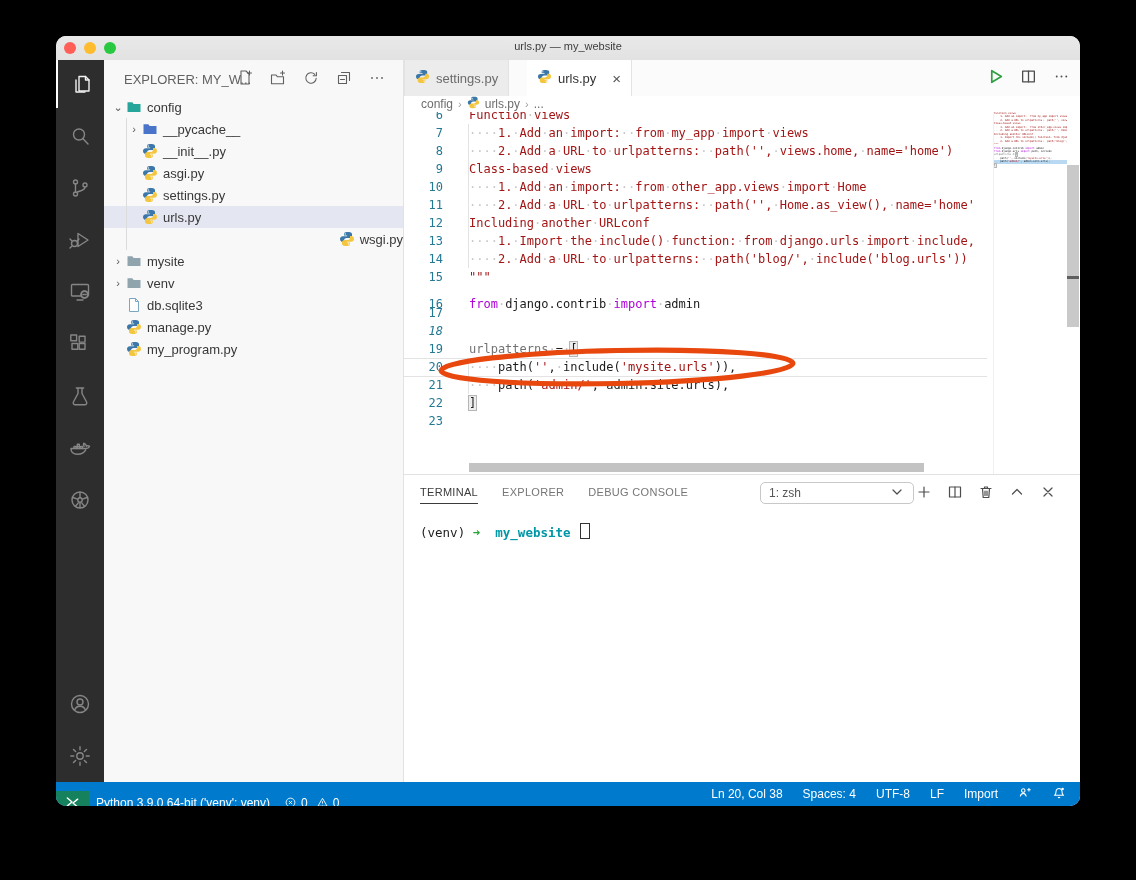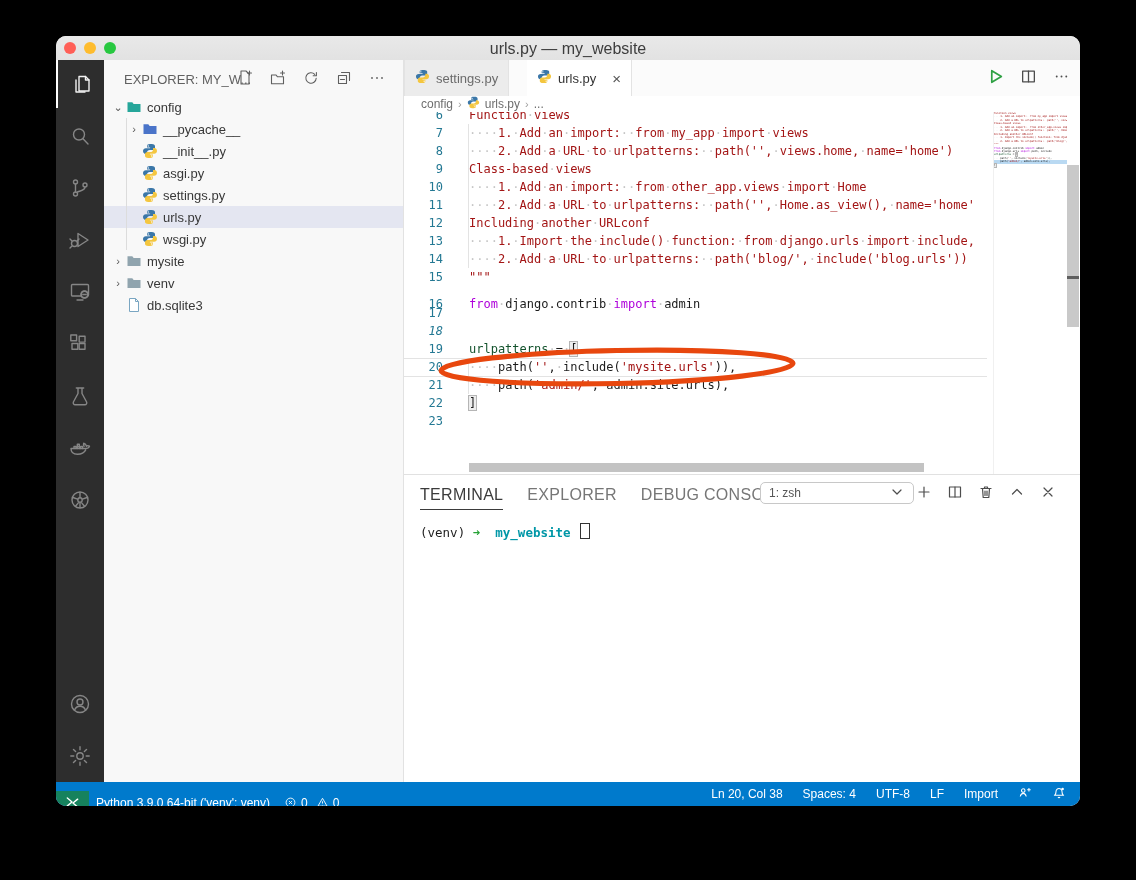--- a/index.html
+++ b/index.html
@@ -4,21 +4,21 @@
 <style>
   html,body{margin:0;padding:0;background:#000;}
   .stage{position:relative;width:1136px;height:880px;background:#000;overflow:hidden;
          font-family:"Liberation Sans",sans-serif;-webkit-font-smoothing:antialiased;}
   .window{position:absolute;left:56px;top:36px;width:1024px;height:770px;background:#fff;
           border-radius:10px;overflow:hidden;box-shadow:0 22px 70px rgba(0,0,0,.6);}
   
   .titlebar{position:absolute;left:0;top:0;width:1024px;height:24px;
             background:linear-gradient(#e9e9e9,#e2e2e2);border-bottom:1px solid #cfcfcf;}
   .tl{position:absolute;top:6px;width:12px;height:12px;border-radius:50%;}
-  .title-text{position:absolute;left:0;right:0;top:4px;text-align:center;font-size:16px;color:#3d3d3d;}
+  .title-text{position:absolute;left:0;right:0;top:4px;text-align:center;font-size:11px;color:#3d3d3d;}
   
   .activitybar{position:absolute;left:0;top:24px;width:48px;height:722px;background:#2d2d2d;}
   .ab-item{position:absolute;left:0;width:48px;height:48px;display:flex;align-items:center;justify-content:center;}
   .ab-item svg{width:24px;height:24px;stroke:#868686;fill:none;stroke-width:1.4;stroke-linecap:round;stroke-linejoin:round;}
   .ab-item.active{border-left:2px solid #fff;}
   .ab-item.active svg{stroke:#f2f2f2;}
   
   .sidebar{position:absolute;left:48px;top:24px;width:300px;height:722px;background:#f8f8f8;border-right:1px solid #e2e2e2;box-sizing:border-box;}
   .sb-header{position:absolute;left:0;top:0;width:100%;height:36px;}
   .sb-title{position:absolute;left:20px;top:12px;font-size:13px;color:#616161;}
@@ -45,36 +45,36 @@
   .breadcrumb{position:absolute;left:0;top:36px;width:676px;height:16px;display:flex;align-items:center;
               font-size:12px;color:#6e6e6e;padding-left:17px;box-sizing:border-box;gap:5px;}
   .breadcrumb .sep{color:#9d9d9d;font-size:11px;}
   .breadcrumb .pyicon svg{width:13px;height:13px;}
   
   .editor{position:absolute;left:0;top:52px;width:676px;height:363px;background:#fff;overflow:hidden;border-bottom:1px solid #e1e1e1;box-sizing:border-box;}
   .codearea{position:absolute;left:0;top:0;width:583px;height:363px;overflow:hidden;}
   .cl{position:absolute;left:0;width:583px;height:18px;font:12px "DejaVu Sans Mono",monospace;line-height:18px;white-space:pre;}
   .gut{position:absolute;left:0;top:0;width:39px;text-align:right;color:#237893;}
   .codetxt{position:absolute;left:65px;top:0;}
-  .tk-s{color:#a31515}.tk-k{color:#af00db}.tk-v{color:#14532d}.tk-d{color:#1c1c1c}
+  .tk-s{color:#a31515}.tk-k{color:#af00db}.tk-v{color:#737373}.tk-d{color:#1c1c1c}
   .ws{color:#c6c6c6}
   .tk-b{color:#1c1c1c;background:#ededed;box-shadow:0 0 0 1px #b5b5b5;}
   .curline{position:absolute;left:0;width:583px;height:1px;background:#e3e3e3;}
   .indent-guide{position:absolute;width:1px;background:#e3e3e3;left:64px;}
   .hscroll{position:absolute;left:65px;top:351px;width:455px;height:9px;background:#c3c3c3;}
   .minimap{position:absolute;left:589px;top:0;width:73px;height:363px;border-left:1px solid #f0f0f0;overflow:hidden;}
   .mm-line{position:relative;font:2.6px "DejaVu Sans Mono",monospace;line-height:3.45px;white-space:pre;}
   .mm-hl{position:absolute;left:0;width:73px;height:3.5px;background:#b9d9f2;}
   .vscroll{position:absolute;left:662px;top:0;width:14px;height:363px;}
   .vthumb{position:absolute;left:1px;top:53px;width:12px;height:162px;background:#c9c9c9;}
   .vmark{position:absolute;left:1px;top:164px;width:12px;height:3px;background:#5f5f5f;}
   .annot-svg{position:absolute;left:0;top:0;width:676px;height:363px;pointer-events:none;}
   
   .panel{position:absolute;left:0;top:415px;width:676px;height:307px;background:#fff;}
-  .panel-tabs{position:absolute;left:16px;top:11px;display:flex;gap:24px;font-size:16px;color:#767676;letter-spacing:.3px;}
+  .panel-tabs{position:absolute;left:16px;top:11px;display:flex;gap:24px;font-size:11px;color:#767676;letter-spacing:.3px;}
   .ptab{padding-bottom:5px;}
   .ptab.active{color:#3b3b3b;border-bottom:1px solid #3b3b3b;}
   .term-select{position:absolute;left:356px;top:7px;width:154px;height:22px;border:1px solid #c8c8c8;border-radius:5px;
                font-size:12px;color:#565656;display:flex;align-items:center;padding:0 8px;box-sizing:border-box;justify-content:space-between;background:#fff;}
   .panel-actions{position:absolute;left:512px;top:9px;display:flex;gap:15px;align-items:center;}
   .icon16 svg{width:16px;height:16px;stroke:#4d4d4d;fill:none;stroke-width:1.2;stroke-linecap:round;stroke-linejoin:round;}
   .term-body{position:absolute;left:16px;top:48px;font:12.5px "DejaVu Sans Mono",monospace;color:#1e1e1e;white-space:pre;}
   .t-green{color:#27a237;} .t-cyan{color:#0097a7;font-weight:bold;}
   .t-cursor{display:inline-block;width:8px;height:14px;border:1.4px solid #333;vertical-align:-2px;margin-left:2px;}
   
@@ -269,21 +269,21 @@
             <span class="ticon">
               <svg viewBox="0 0 16 16" width="15" height="15">
 <path fill="#3b77a8" d="M7.9 1C6 1 5 1.8 5 3v1.6h3.1v.6H3.9C2.2 5.2 1 6.4 1 8c0 1.7 1.2 2.9 2.5 2.9H5V9.3C5 8 6.2 6.9 7.7 6.9h3C11.9 6.9 13 5.9 13 4.7V3c0-1.2-1.6-2-3.1-2z"></path>
 <path fill="#f4c63f" d="M8.1 15c1.9 0 2.9-.8 2.9-2v-1.6H7.9v-.6h4.2c1.7 0 2.9-1.2 2.9-2.8 0-1.7-1.2-2.9-2.5-2.9H11v1.6c0 1.3-1.2 2.4-2.7 2.4h-3C4.1 9.1 3 10.1 3 11.3V13c0 1.2 1.6 2 3.1 2z"></path>
 <circle cx="6.2" cy="3" r=".7" fill="#fff"></circle>
                 <circle cx="9.8" cy="13" r=".7" fill="#fff"></circle>
               </svg>
             </span>
             <span>urls.py</span>
           </div>
-          <div class="trow" style="padding-left: 22px;">
+          <div class="trow" style="padding-left: 22px; justify-content: flex-end;">
             <span class="tchev"></span>
             <span class="ticon">
               <svg viewBox="0 0 16 16" width="15" height="15">
 <path fill="#3b77a8" d="M7.9 1C6 1 5 1.8 5 3v1.6h3.1v.6H3.9C2.2 5.2 1 6.4 1 8c0 1.7 1.2 2.9 2.5 2.9H5V9.3C5 8 6.2 6.9 7.7 6.9h3C11.9 6.9 13 5.9 13 4.7V3c0-1.2-1.6-2-3.1-2z"></path>
 <path fill="#f4c63f" d="M8.1 15c1.9 0 2.9-.8 2.9-2v-1.6H7.9v-.6h4.2c1.7 0 2.9-1.2 2.9-2.8 0-1.7-1.2-2.9-2.5-2.9H11v1.6c0 1.3-1.2 2.4-2.7 2.4h-3C4.1 9.1 3 10.1 3 11.3V13c0 1.2 1.6 2 3.1 2z"></path>
 <circle cx="6.2" cy="3" r=".7" fill="#fff"></circle>
                 <circle cx="9.8" cy="13" r=".7" fill="#fff"></circle>
               </svg>
             </span>
             <span>wsgi.py</span>
@@ -308,20 +308,44 @@
           </div>
           <div class="trow" style="padding-left: 6px;">
             <span class="tchev"></span>
             <span class="ticon">
               <svg viewBox="0 0 16 16">
                 <path d="M3.5 1.5h6l3 3v10h-9z" fill="#fff" stroke="#7aa6c2"></path>
                 <path d="M9.5 1.5v3h3" fill="none" stroke="#7aa6c2"></path>
               </svg>
             </span>
             <span>db.sqlite3</span>
+          </div>
+          <div class="trow" style="padding-left: 6px;">
+            <span class="tchev"></span>
+            <span class="ticon">
+              <svg viewBox="0 0 16 16" width="15" height="15">
+<path fill="#3b77a8" d="M7.9 1C6 1 5 1.8 5 3v1.6h3.1v.6H3.9C2.2 5.2 1 6.4 1 8c0 1.7 1.2 2.9 2.5 2.9H5V9.3C5 8 6.2 6.9 7.7 6.9h3C11.9 6.9 13 5.9 13 4.7V3c0-1.2-1.6-2-3.1-2z"></path>
+<path fill="#f4c63f" d="M8.1 15c1.9 0 2.9-.8 2.9-2v-1.6H7.9v-.6h4.2c1.7 0 2.9-1.2 2.9-2.8 0-1.7-1.2-2.9-2.5-2.9H11v1.6c0 1.3-1.2 2.4-2.7 2.4h-3C4.1 9.1 3 10.1 3 11.3V13c0 1.2 1.6 2 3.1 2z"></path>
+<circle cx="6.2" cy="3" r=".7" fill="#fff"></circle>
+                <circle cx="9.8" cy="13" r=".7" fill="#fff"></circle>
+              </svg>
+            </span>
+            <span>manage.py</span>
+          </div>
+          <div class="trow" style="padding-left: 6px;">
+            <span class="tchev"></span>
+            <span class="ticon">
+              <svg viewBox="0 0 16 16" width="15" height="15">
+<path fill="#3b77a8" d="M7.9 1C6 1 5 1.8 5 3v1.6h3.1v.6H3.9C2.2 5.2 1 6.4 1 8c0 1.7 1.2 2.9 2.5 2.9H5V9.3C5 8 6.2 6.9 7.7 6.9h3C11.9 6.9 13 5.9 13 4.7V3c0-1.2-1.6-2-3.1-2z"></path>
+<path fill="#f4c63f" d="M8.1 15c1.9 0 2.9-.8 2.9-2v-1.6H7.9v-.6h4.2c1.7 0 2.9-1.2 2.9-2.8 0-1.7-1.2-2.9-2.5-2.9H11v1.6c0 1.3-1.2 2.4-2.7 2.4h-3C4.1 9.1 3 10.1 3 11.3V13c0 1.2 1.6 2 3.1 2z"></path>
+<circle cx="6.2" cy="3" r=".7" fill="#fff"></circle>
+                <circle cx="9.8" cy="13" r=".7" fill="#fff"></circle>
+              </svg>
+            </span>
+            <span>my_program.py</span>
           </div>
         </div>
       <div class="tguide"></div>
     </div>
 
     <div class="main">
       <div class="tabstrip" id="tabstrip">
         <div class="ed-actions" id="ed-actions">
             <span class="icon16"><svg viewBox="0 0 16 16">
                 <path d="M4.5 2.5l9 5.5-9 5.5z" fill="none" stroke="#2ea043" stroke-width="1.6" stroke-linejoin="round"></path>

